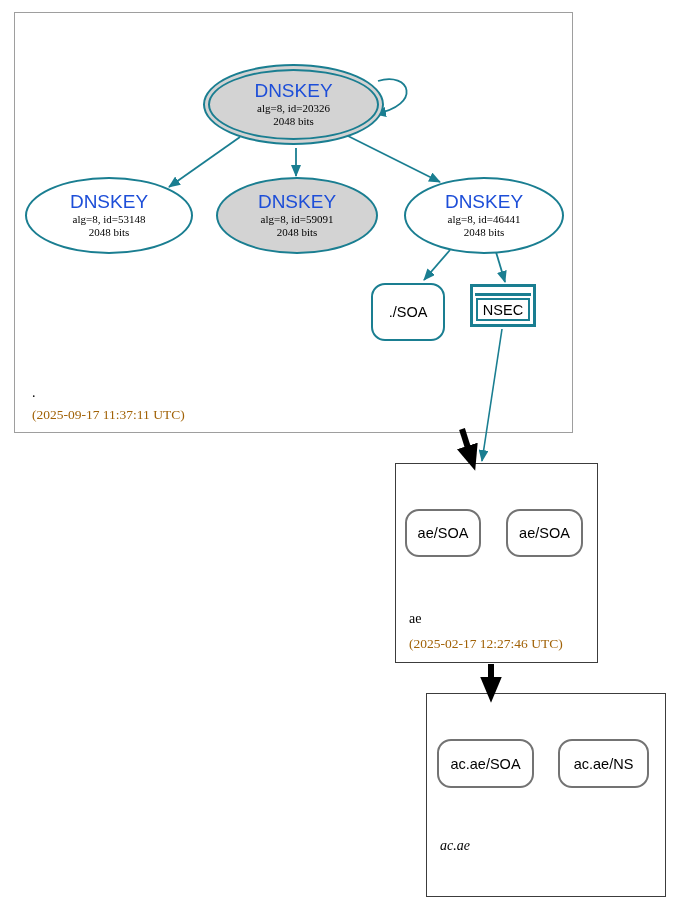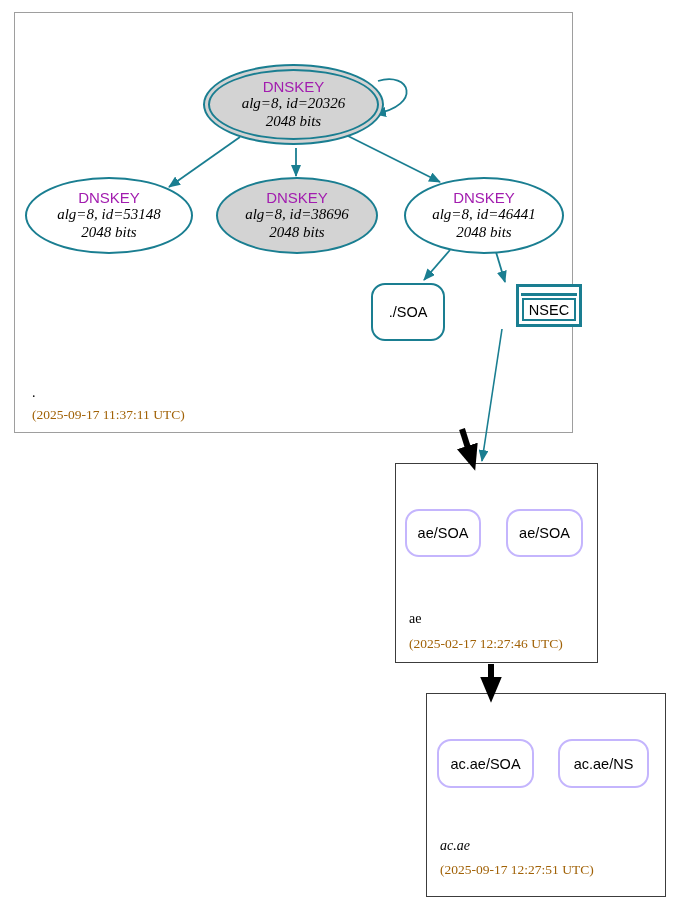--- a/index.html
+++ b/index.html
@@ -56,40 +56,40 @@
   }
   .ksk-inner {
     position:absolute;
     left:3px; top:3px; right:3px; bottom:3px;
     border:2px solid #1a7e91;
     border-radius:50%;
     background:#d3d3d3;
     display:flex; flex-direction:column; align-items:center; justify-content:center;
     text-align:center;
   }
-  .node-title { font-size:15px; color:#a21caf; line-height:1.1;text-align:center; }
+  .node-title { font-size:19px; color:#1d4ed8; line-height:1.1;text-align:center; }
   .node-sub {
     font-family:"Liberation Serif", serif;
-    font-size:15px; color:#000; line-height:1.18;font-style:italic;
+    font-size:11px; color:#000; line-height:1.18;
   }
   .rrect {
     position:absolute;
     border:2px solid #1a7e91;
     border-radius:14px;
     background:#fff;
     display:flex; align-items:center; justify-content:center;
     font-size:14.5px; color:#000;
   }
-  .rrect.black { border:2px solid #c4b5fd; }
+  .rrect.black { border:2px solid #737373; }
   .nsec {
     position:absolute;
     border:3px solid #1a7e91;
     background:#fff;
     padding:2px 2px 3px 2px;
-    display:flex; flex-direction:column;margin-left:46px;
+    display:flex; flex-direction:column;
   }
   .nsec-band {
     height:7px;
     border-bottom:3px solid #1a7e91;
     margin:0 0 2px 0;
   }
   .nsec-label {
     flex:1;
     border:2px solid #1a7e91;
     margin:0 1px;
@@ -136,21 +136,21 @@
   </div>
 
   <div class="ellipse" style="left:25px; top:177px; width:168px; height:77px;">
     <div class="node-title">DNSKEY</div>
     <div class="node-sub">alg=8, id=53148</div>
     <div class="node-sub">2048 bits</div>
   </div>
 
   <div class="ellipse filled" style="left:216px; top:177px; width:162px; height:77px;">
     <div class="node-title">DNSKEY</div>
-    <div class="node-sub">alg=8, id=38696</div>
+    <div class="node-sub">alg=8, id=59091</div>
     <div class="node-sub">2048 bits</div>
   </div>
 
   <div class="ellipse" style="left:404px; top:177px; width:160px; height:77px;">
     <div class="node-title">DNSKEY</div>
     <div class="node-sub">alg=8, id=46441</div>
     <div class="node-sub">2048 bits</div>
   </div>
 
   <div class="rrect" style="left:371px; top:283px; width:74px; height:58px;">
@@ -174,15 +174,14 @@
   <div class="zone-name" style="left:409px; top:611px;">ae</div>
   <div class="zone-ts" style="left:409px; top:636px;">(2025-02-17 12:27:46 UTC)</div>
 
   <div class="rrect black" style="left:437px; top:739px; width:97px; height:49px;">
     <span>ac.ae/SOA</span>
   </div>
   <div class="rrect black" style="left:558px; top:739px; width:91px; height:49px;">
     <span>ac.ae/NS</span>
   </div>
   <div class="zone-name" style="left:440px; top:838px;font-style:italic;">ac.ae</div>
-  <div class="zone-ts" style="left:440px; top:862px;">(2025-09-17 12:27:51 UTC)</div>
 
 </div>
 
 </body></html>

